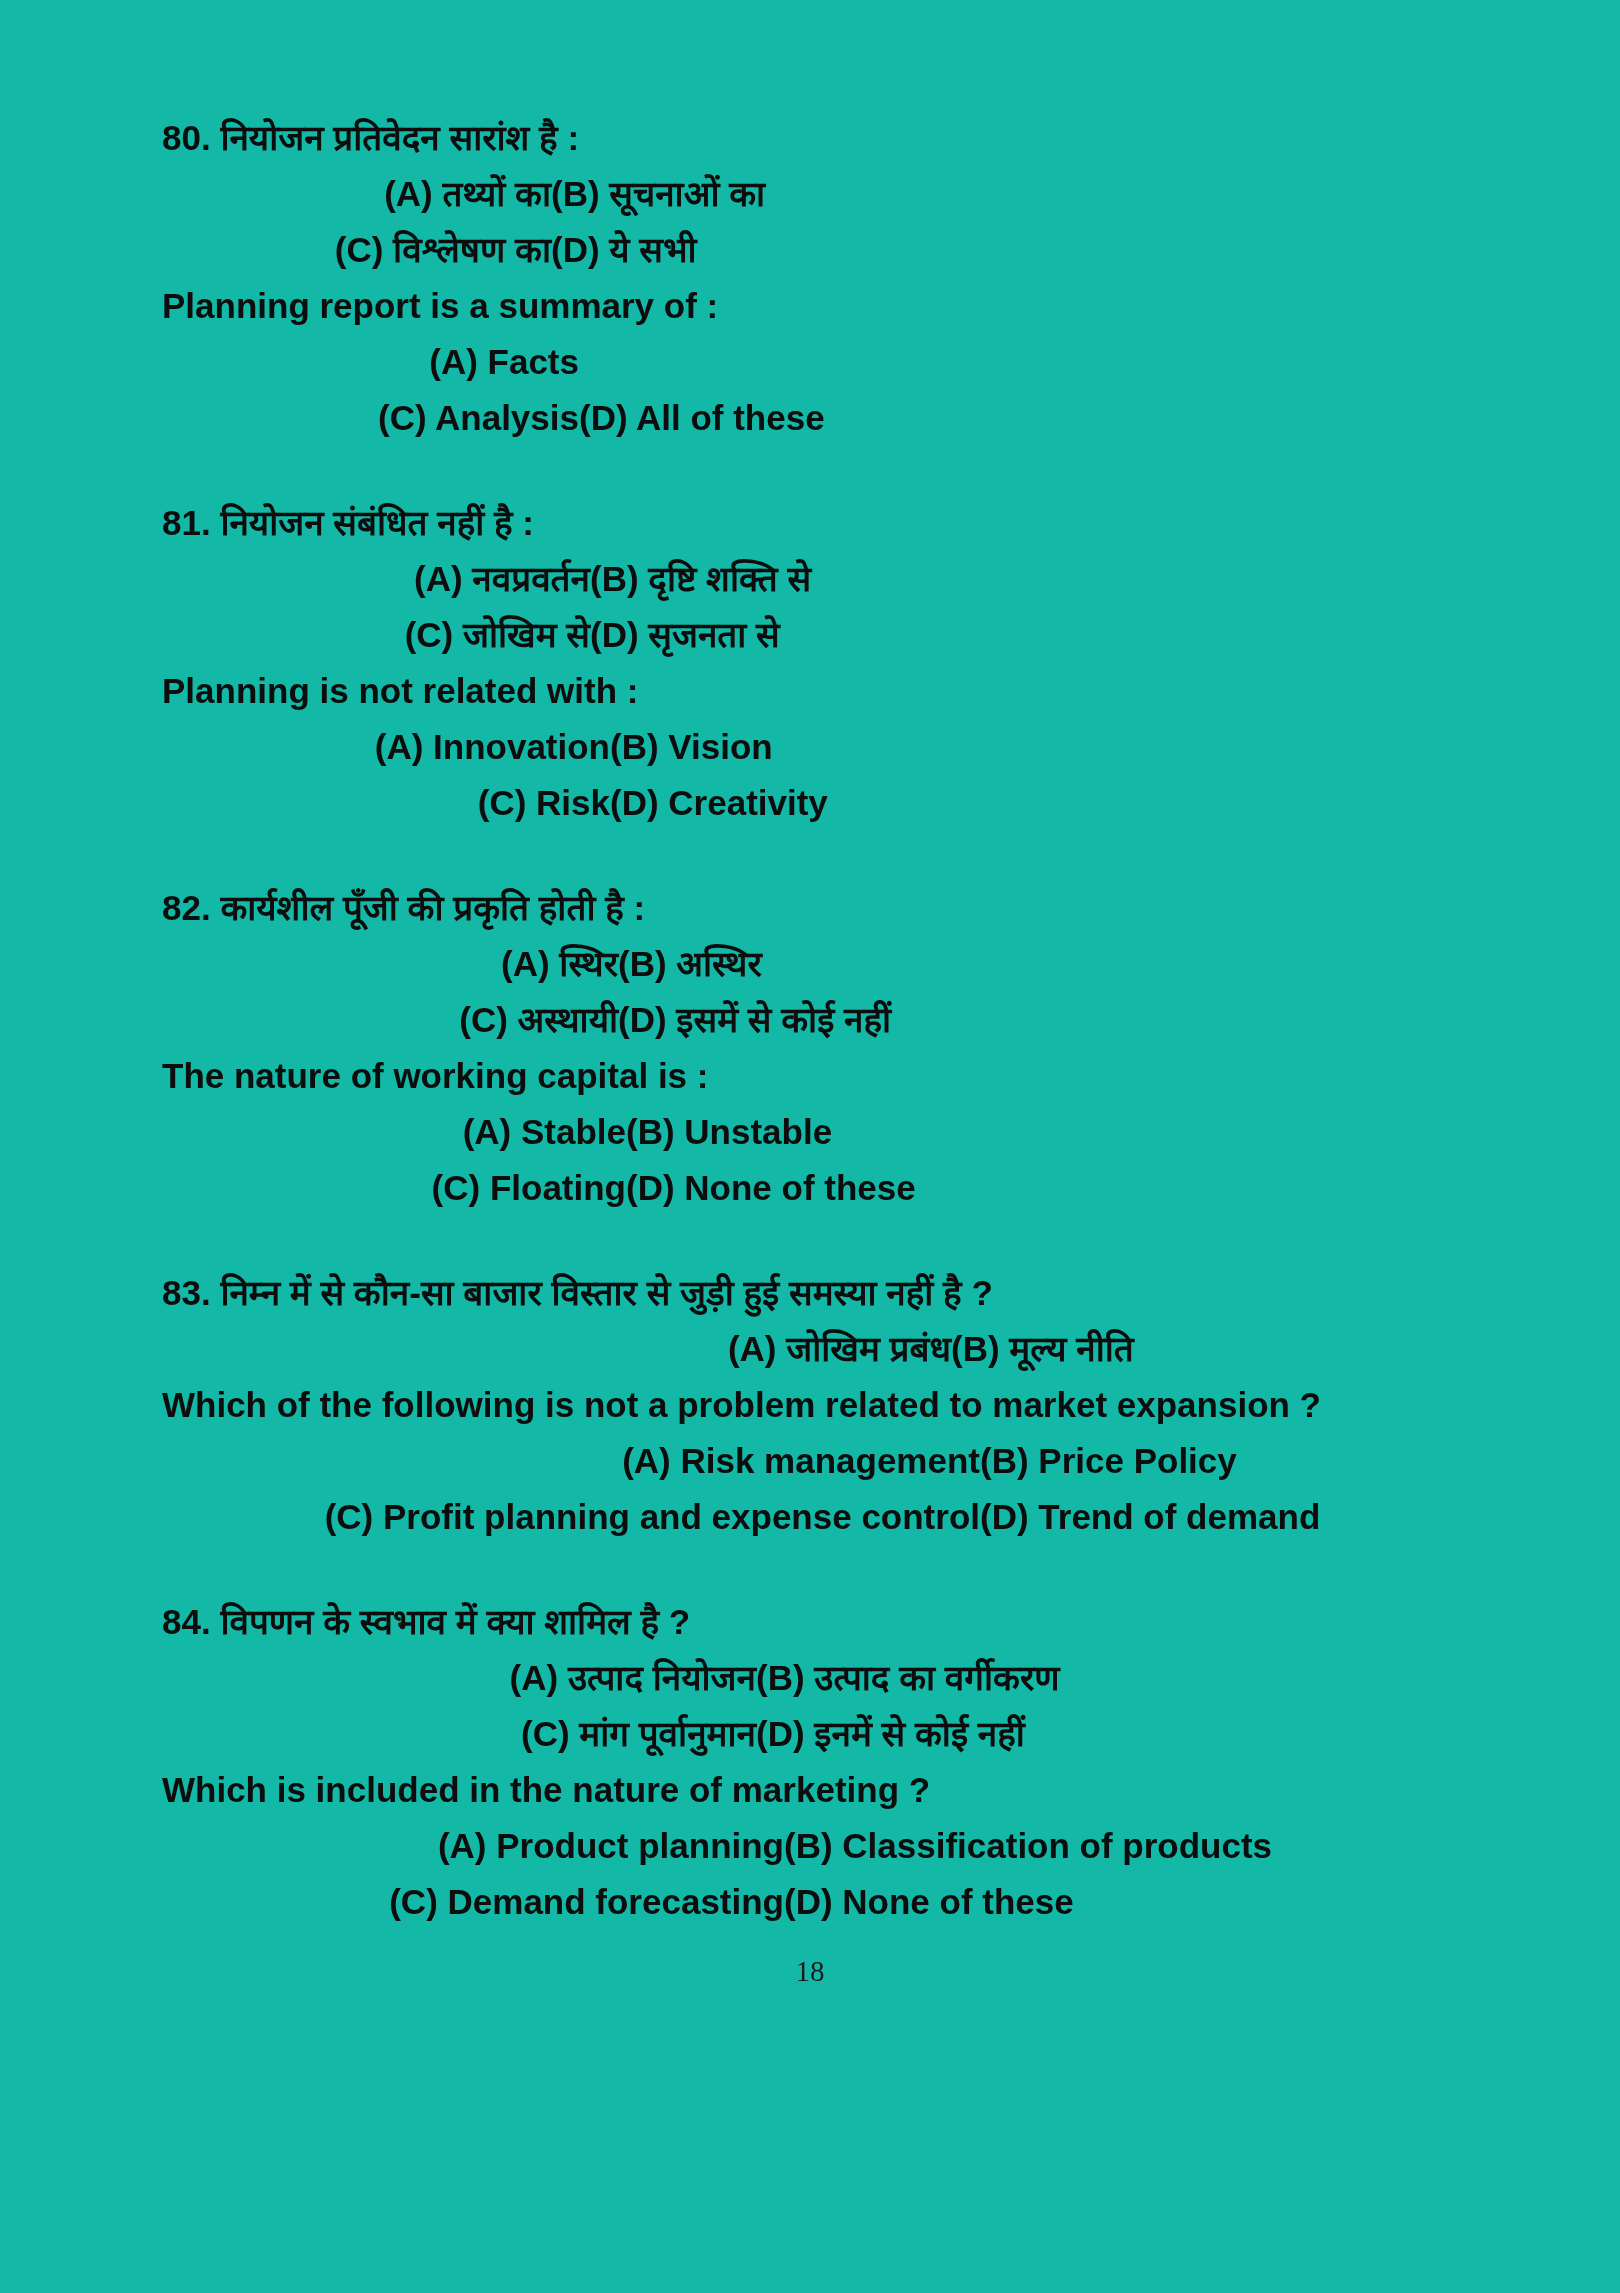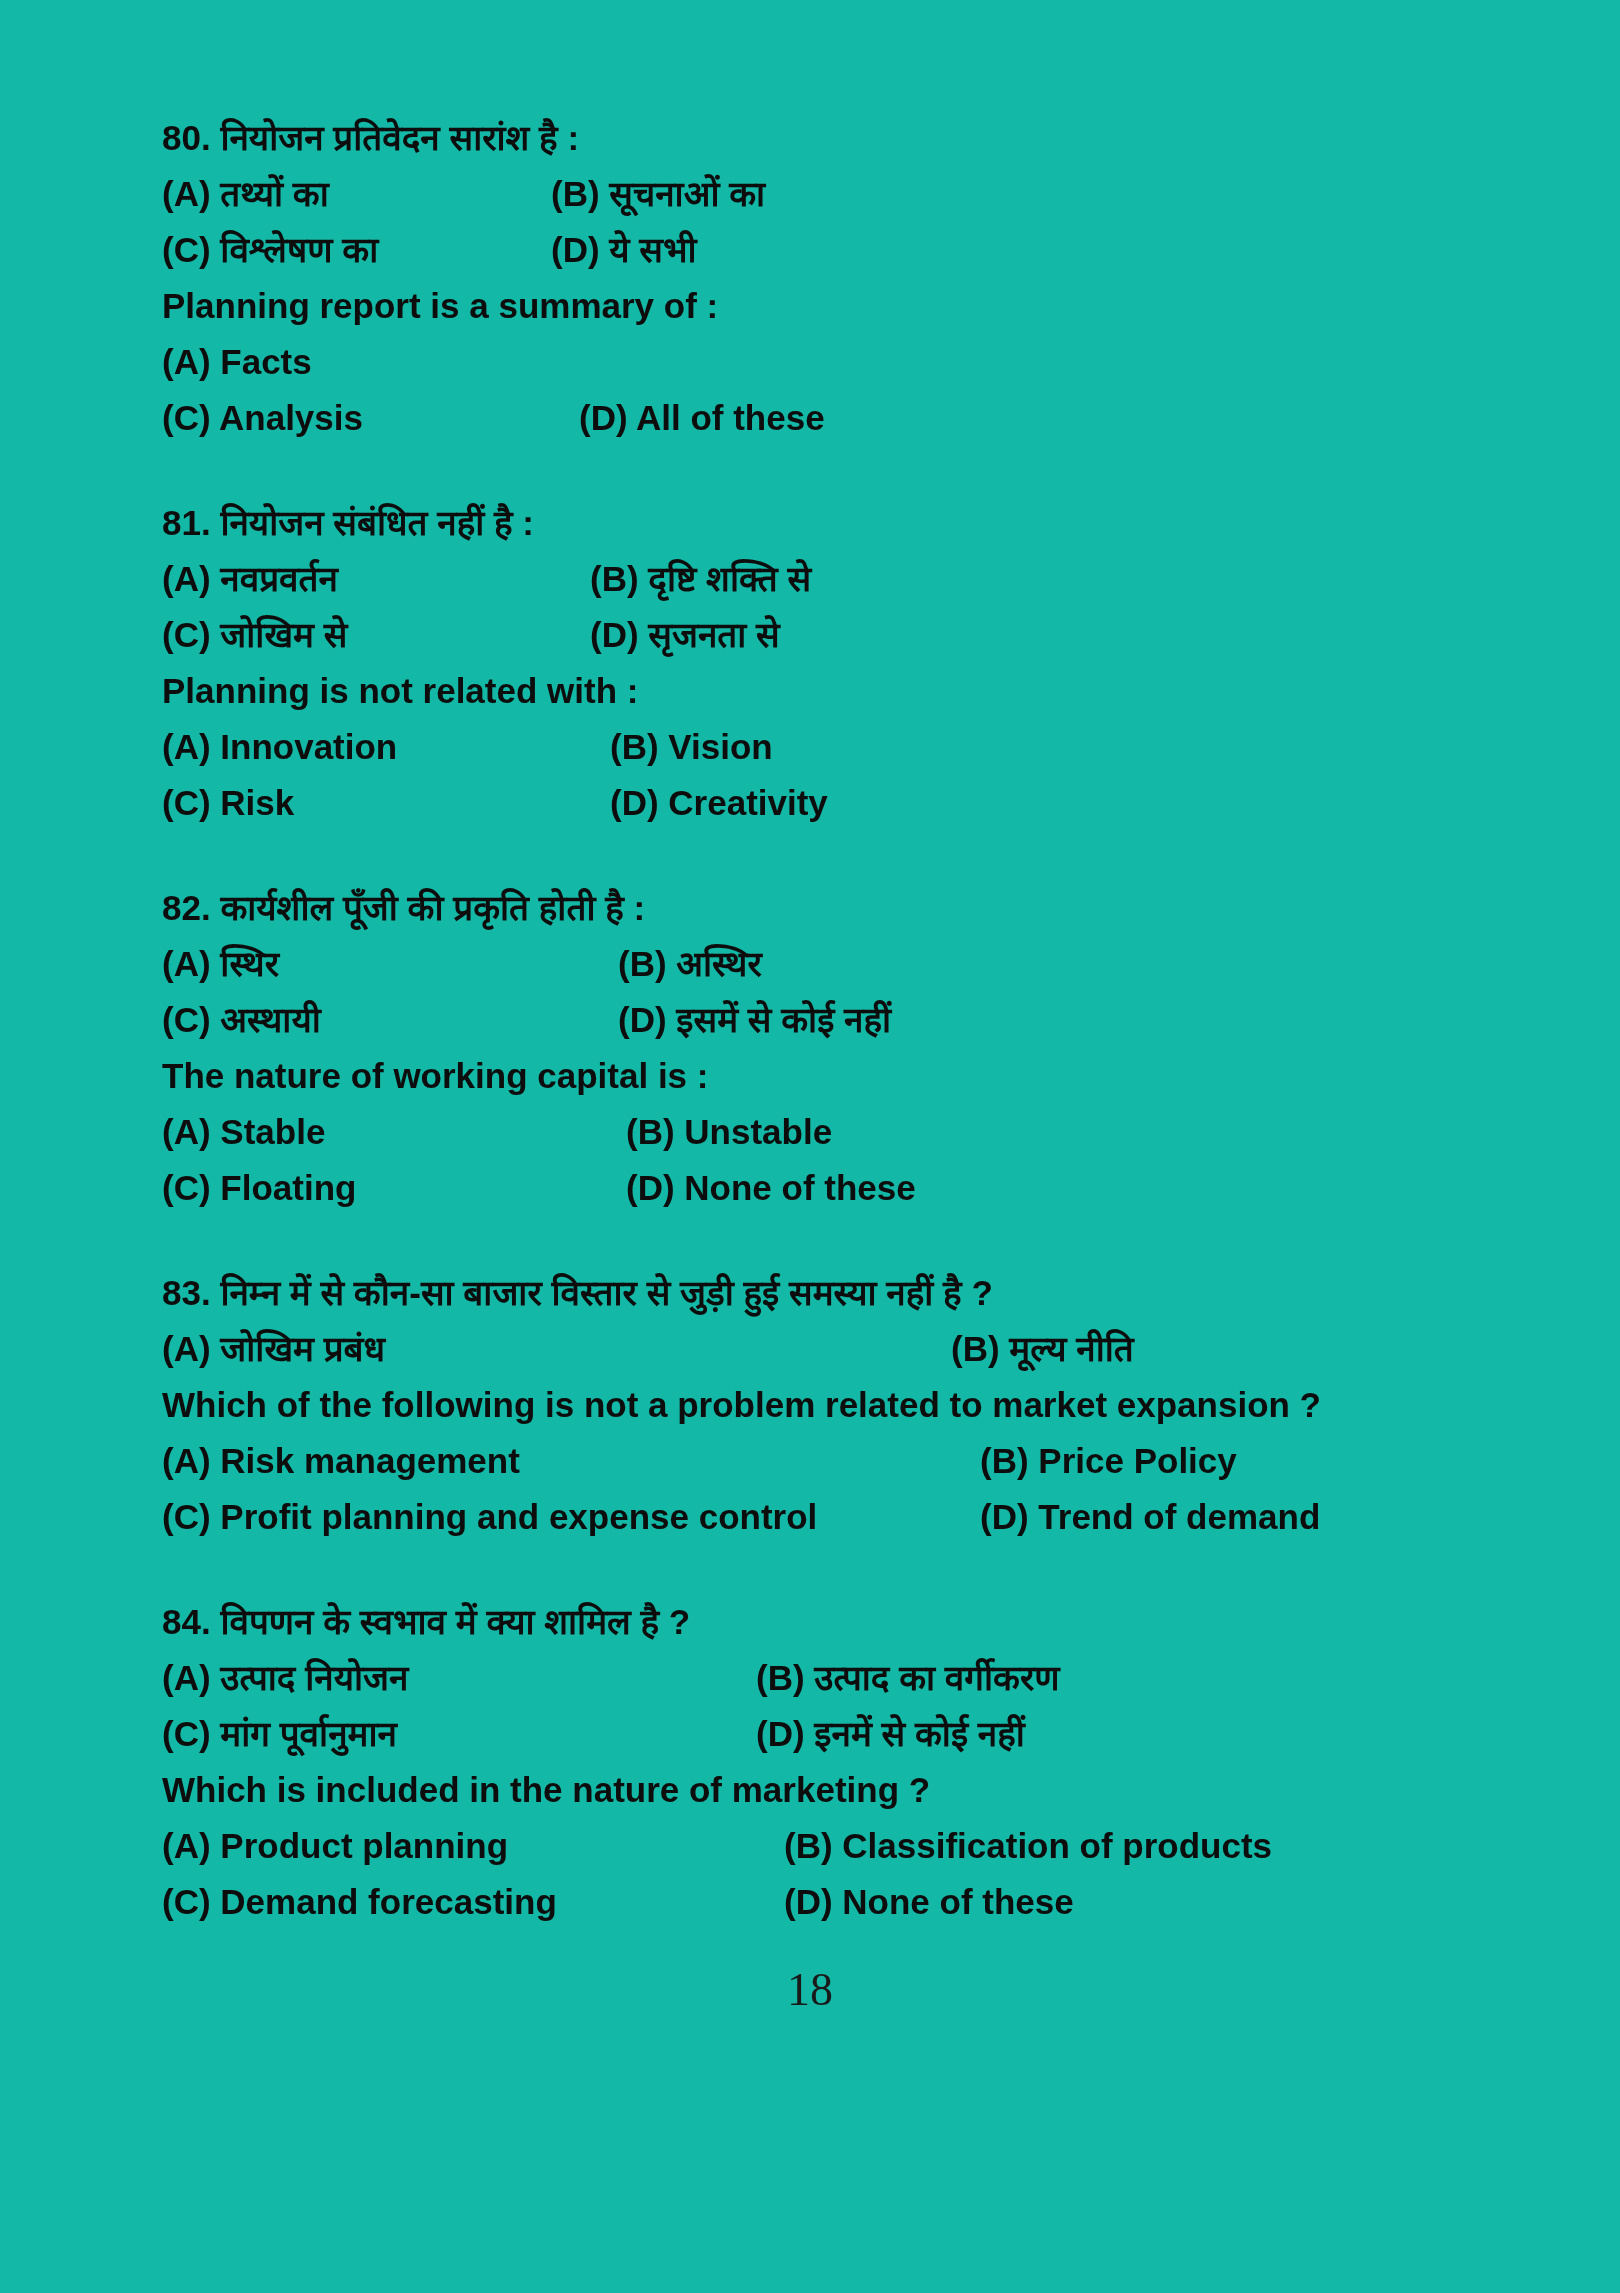--- a/index.html
+++ b/index.html
@@ -19,21 +19,21 @@
     left:162px;
     top:110px;
     width:1372px;
   }
   .question{margin-bottom:49px;}
   .line{
     font-size:35px;
     line-height:56px;
     white-space:nowrap;
   }
-  .opts{display:flex;}
+  .opts{display:flex;text-align:right;}
   .cell{display:block;white-space:nowrap;}
   
   .q80 .hi .a{width:389px;}
   .q81 .hi .a{width:428px;}
   .q82 .hi .a{width:456px;}
   .q83 .hi .a{width:789px;}
   .q84 .hi .a{width:594px;}
   
   .q80 .en .a{width:417px;}
   .q81 .en .a{width:448px;}
@@ -41,23 +41,22 @@
   .q83 .en .a{width:818px;}
   .q84 .en .a{width:622px;}
   .page-number{
     position:absolute;
     top:1955px;
     left:0;
     width:100%;
     text-align:center;
     font-family:"Liberation Serif", serif;
     font-weight:400;
-    font-size:46px;
+    font-size:29px;
     color:#1a1a1a;
-    margin-top:8px;
   }
 </style>
 </head>
 <body>
 
 <div class="page">
   <div class="content">
 
     <section class="question q80">
       <div class="line">80. नियोजन प्रतिवेदन सारांश है :</div>

